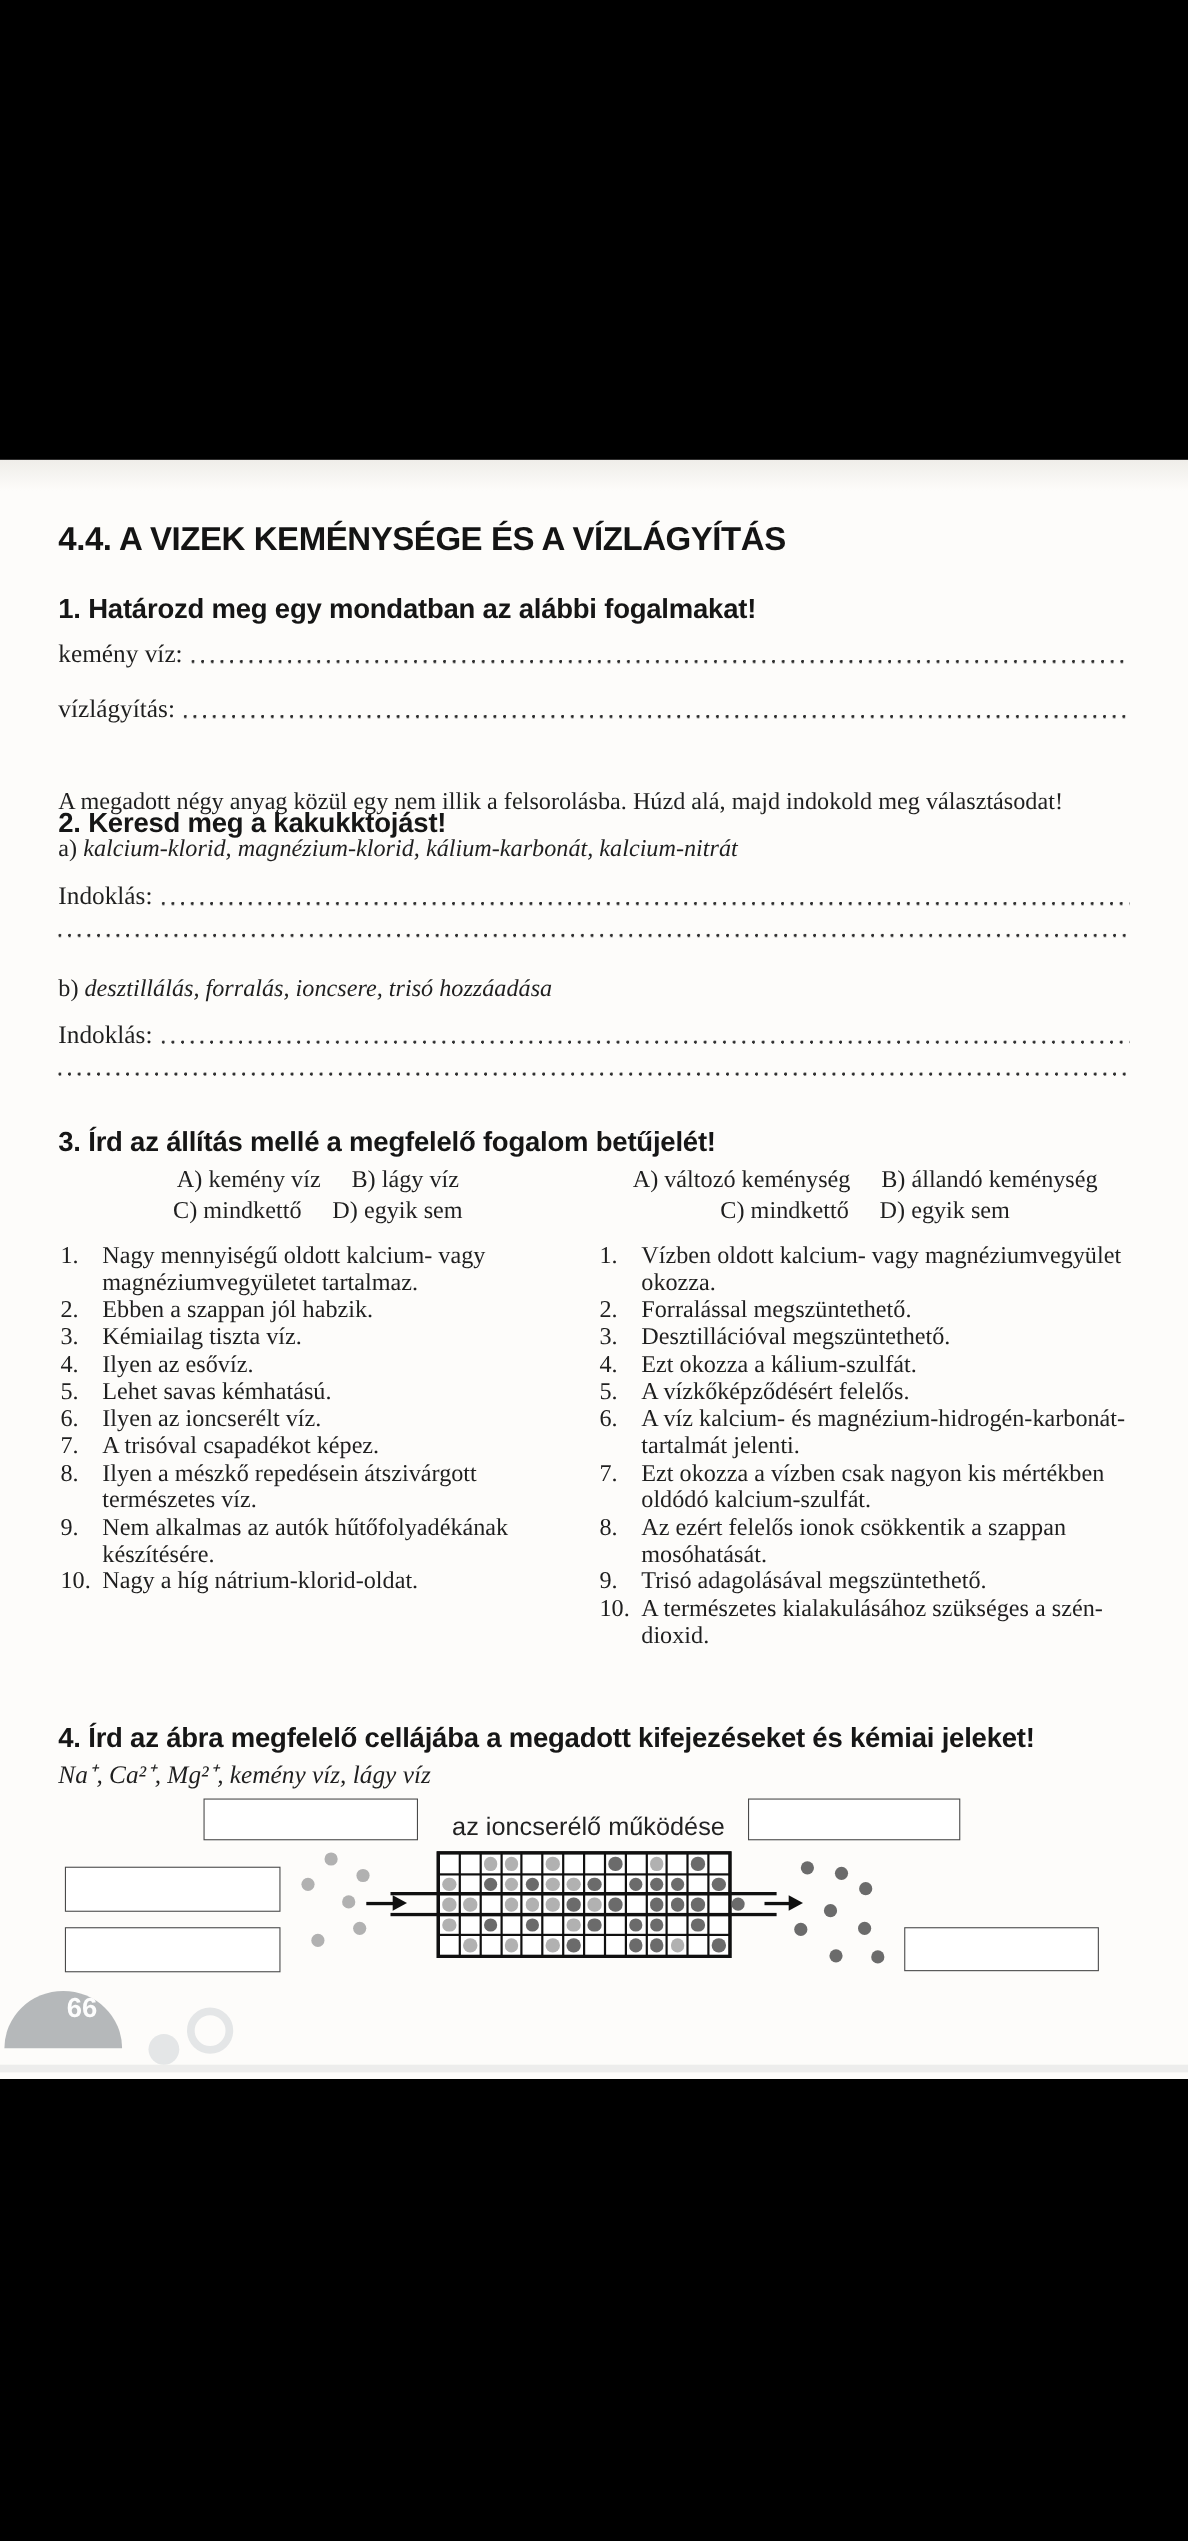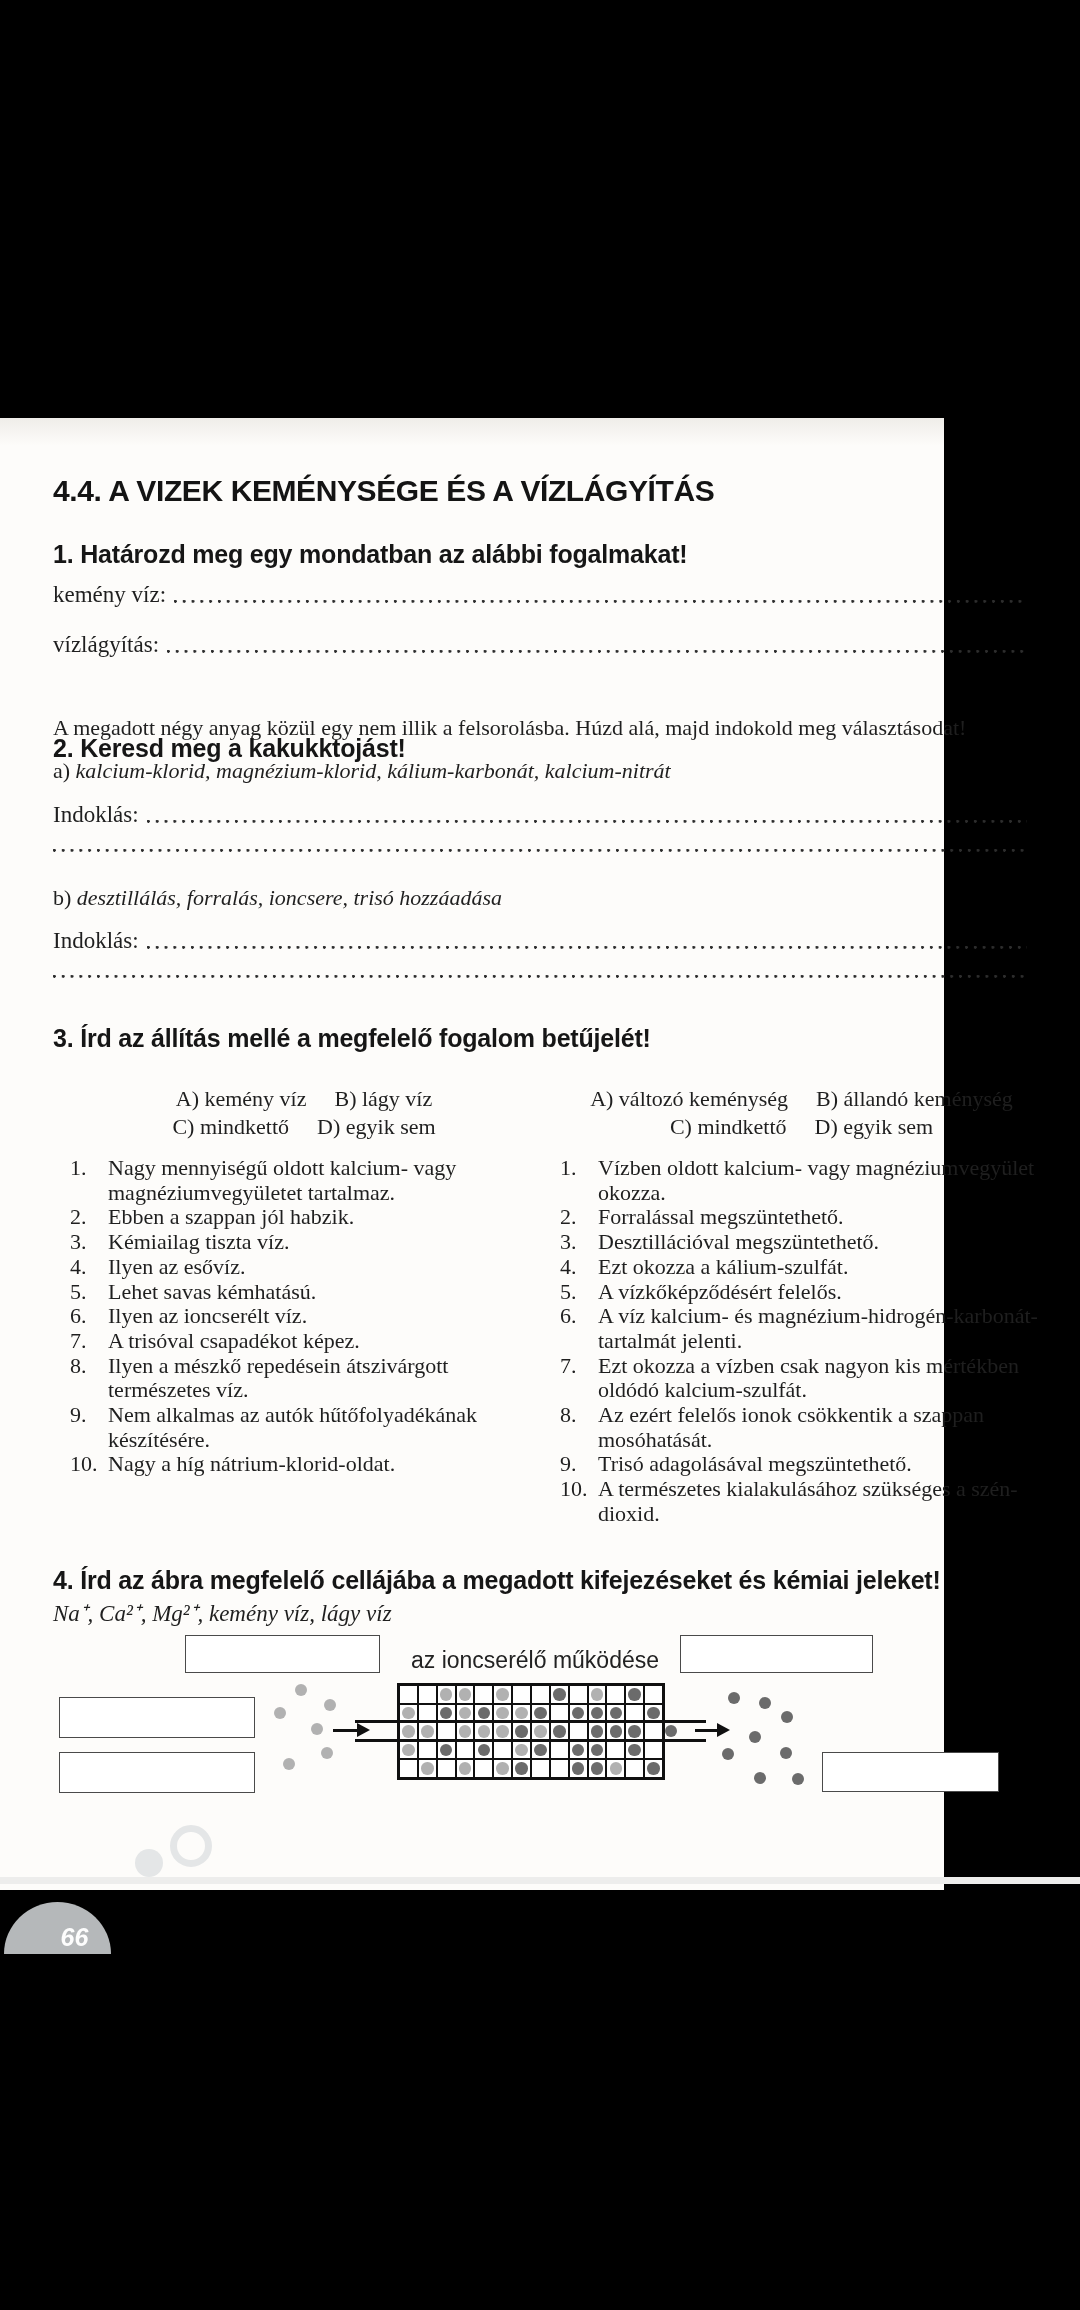--- a/index.html
+++ b/index.html
@@ -1,18 +1,18 @@
 <!DOCTYPE html>
 <html><head>
 <meta charset="utf-8">
 <style>
   html,body{margin:0;padding:0;}
   body{width:1080px;height:2310px;background:#000;position:relative;
        font-family:"Liberation Serif",serif;}
-  .page{position:absolute;top:418px;left:0;width:944px;height:1472px;
+  .page{position:absolute;top:418px;left:0;width:1080px;height:1472px;
         background:linear-gradient(180deg,#efede9 0px,#fdfcfa 28px,#fdfcfa 100%);}
   .abs{position:absolute;}
   .serif{font-family:"Liberation Serif",serif;font-size:22px;color:#1f1f1f;}
   .title{font-family:"Liberation Sans",sans-serif;font-weight:700;font-size:30px;
          color:#141414;letter-spacing:-0.4px;}
   .head{font-family:"Liberation Sans",sans-serif;font-weight:700;font-size:25px;
         color:#161616;letter-spacing:-0.2px;}
   .ital{font-style:italic;}
   .dotrow{display:flex;align-items:flex-end;width:974px;}
   .dotrow .lbl{font-size:23px;white-space:nowrap;}
@@ -40,24 +40,24 @@
   .sdot{position:absolute;width:12px;height:12px;border-radius:50%;
         transform:translate(-50%,-50%);}
   .pipebar{position:absolute;height:3.5px;background:#101010;}
   .shaft{position:absolute;height:3px;background:#101010;}
   .ahead{position:absolute;width:0;height:0;border-top:7.5px solid transparent;
          border-bottom:7.5px solid transparent;border-left:13px solid #101010;}
   .diag-label{position:absolute;left:390px;top:12px;width:290px;text-align:center;
               font-family:"Liberation Sans",sans-serif;font-size:23px;color:#222;}
   
   .footer-strip{position:absolute;left:0;top:1459px;width:1080px;height:7px;background:#ededec;}
-  .dome{position:absolute;left:4px;top:1484px;width:107px;height:52px;background:#b5b8ba;
+  .dome{position:absolute;left:4px;top:1392px;width:107px;height:52px;background:#b5b8ba;
         border-radius:50% 50% 0 0 / 100% 100% 0 0;
-        display:flex;align-items:flex-end;justify-content:center;
-        padding-left:34px;box-sizing:border-box;font-style:italic;}
+        display:flex;align-items:flex-start;justify-content:center;
+        padding-left:34px;box-sizing:border-box;}
   .dome span{font-family:"Liberation Sans",sans-serif;font-weight:700;font-size:25px;
              color:#fdfdfd;line-height:33px;}
   .deco-circle{position:absolute;left:135px;top:1431px;width:28px;height:28px;
                border-radius:50%;background:#e4e6e7;}
   .deco-ring{position:absolute;left:170px;top:1407px;width:42px;height:42px;border-radius:50%;
              border:7px solid #e4e6e7;box-sizing:border-box;background:transparent;}
 </style>
 </head>
 <body>
 
@@ -100,21 +100,21 @@
   <div class="abs dotrow serif" style="left:53px;top:510px;">
     <span class="lbl">Indoklás:</span>
     <div class="dots"></div>
   </div>
   <div class="abs dotrow serif" style="left:53px;top:557px;">
     <div class="dots noLbl"></div>
   </div>
 
   <div class="abs head" style="left:53px;top:606px;">3. Írd az állítás mellé a megfelelő fogalom betűjelét!</div>
 
-  <div class="abs t3cols" style="left:70px;top:640px;width:973px;margin-top:27px;">
+  <div class="abs t3cols" style="left:55px;top:640px;width:973px;">
     <div class="t3col" style="width:468px;">
       <div class="optline serif">
         <span>A) kemény víz</span>
         <span>B) lágy víz</span>
       </div>
       <div class="optline serif">
         <span>C) mindkettő</span>
         <span>D) egyik sem</span>
       </div>
       <div class="t3items">

